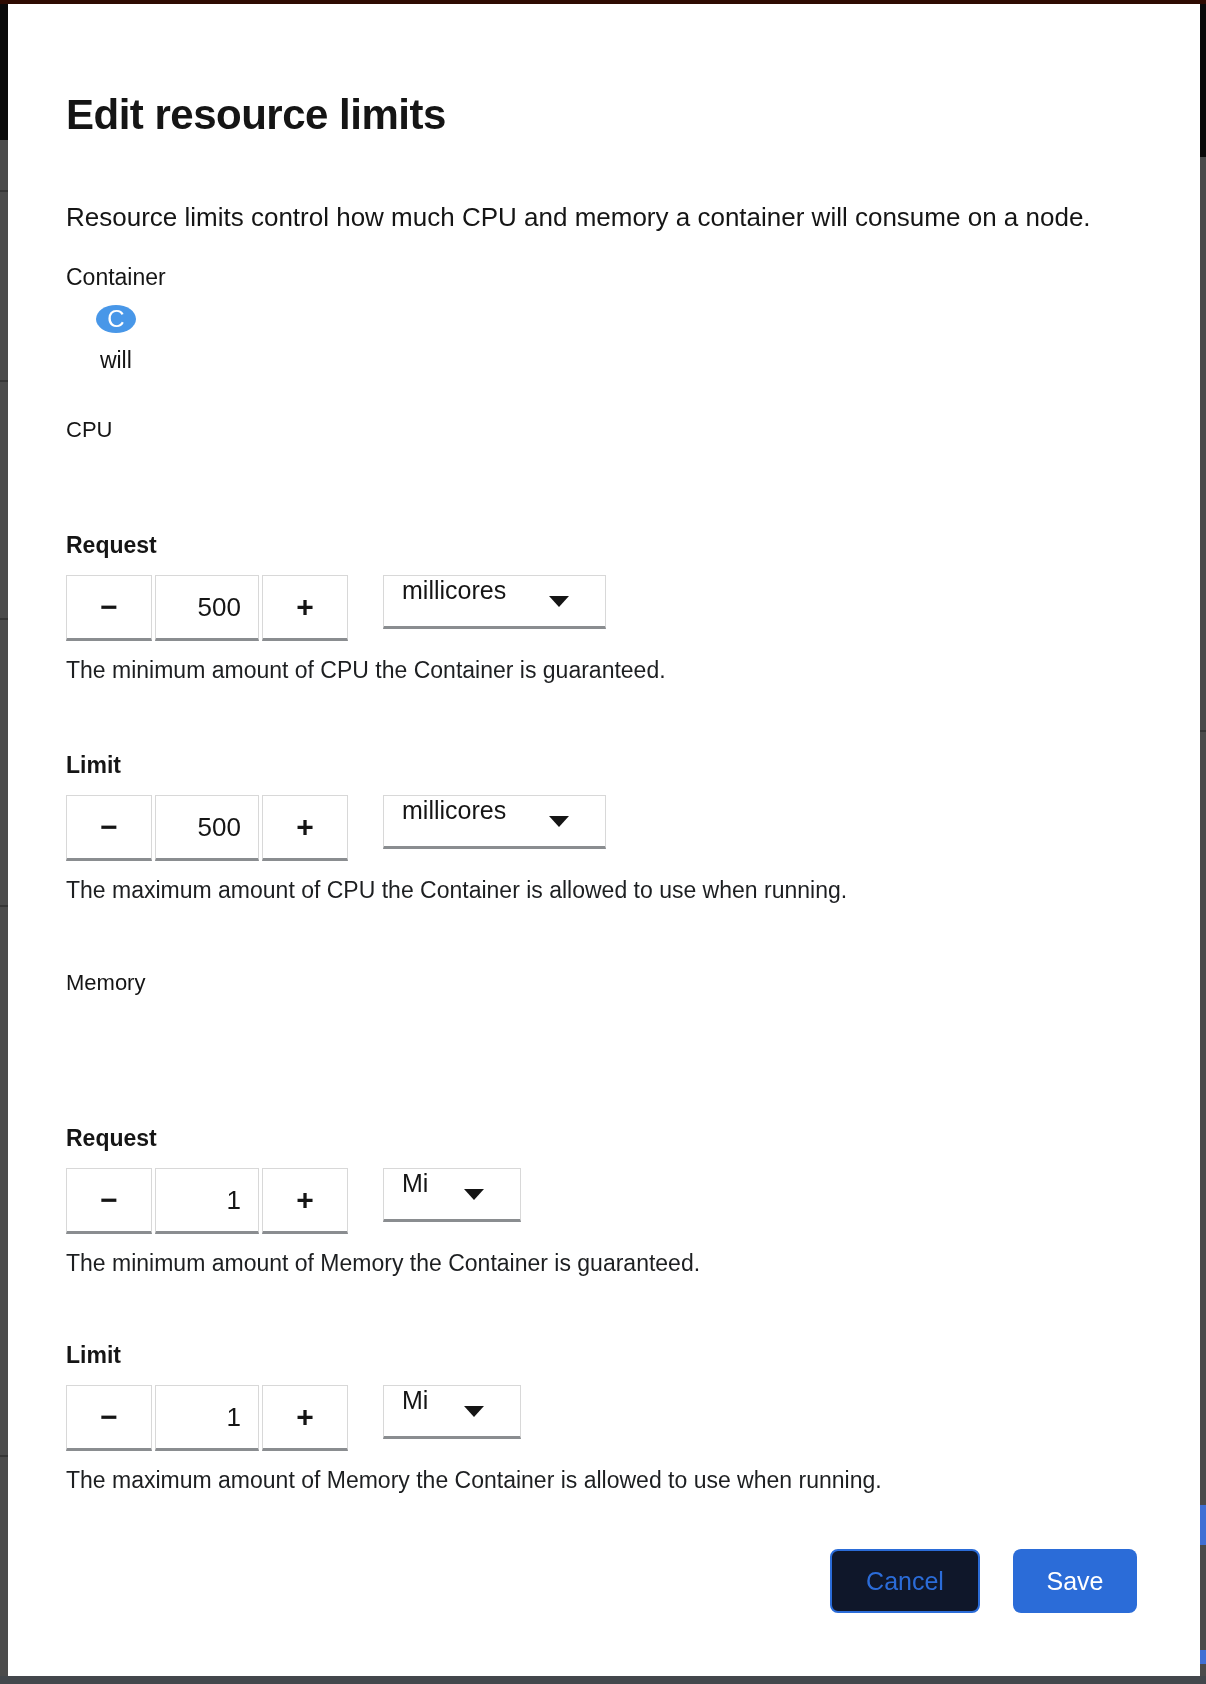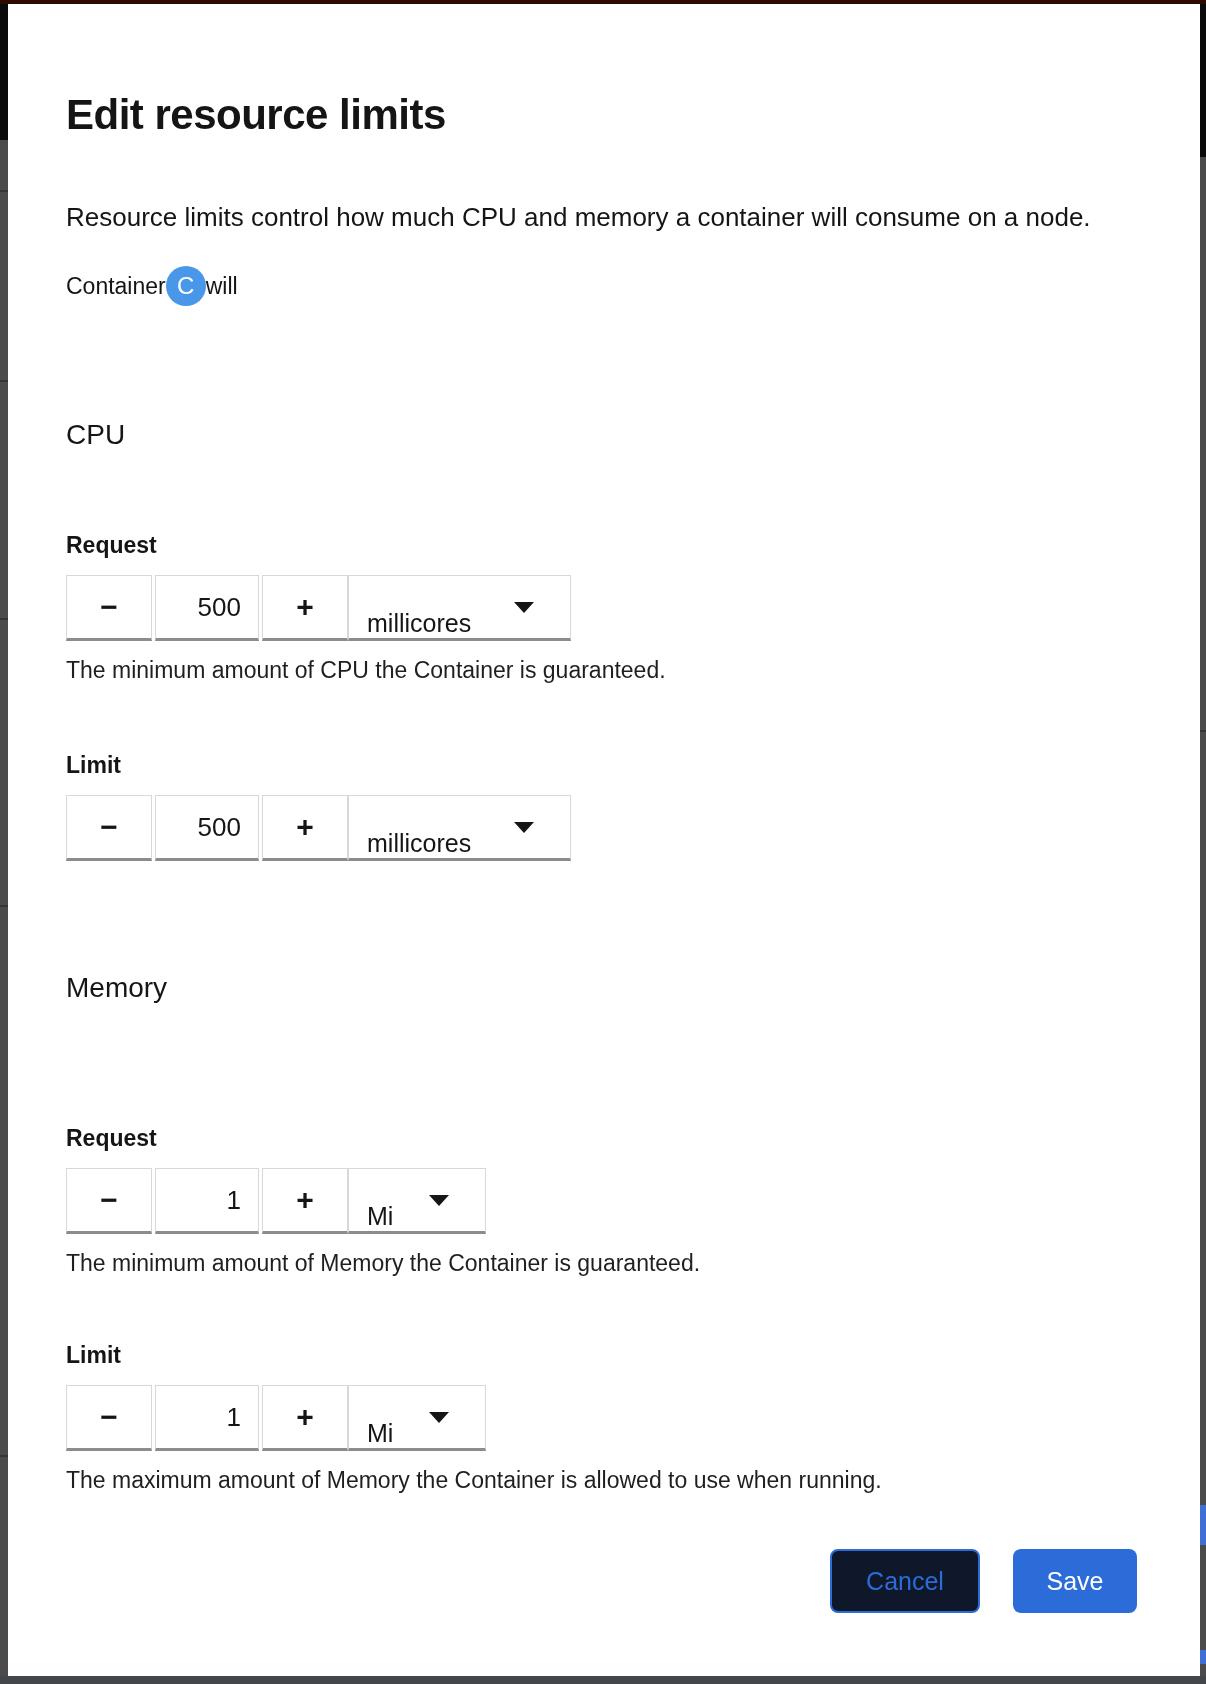--- a/index.html
+++ b/index.html
@@ -38,31 +38,32 @@
   .modal-title{
     left:58px; top:57px;
     font-size:42px; font-weight:700; line-height:52px; letter-spacing:-0.5px;
   }
   .modal-desc{
     left:58px; top:172px; right:60px;
     font-size:26px; line-height:30px;
   }
   .container-row{
     left:58px; top:260px; height:44px;
-    display:flex; align-items:center; 
+    display:flex; align-items:center; gap:14px;
     font-size:23px;
+    flex-direction:column;
   }
   .resource-badge{
     width:40px; height:40px; border-radius:50%;
     background:var(--badge); color:#ffffff;
     display:flex; align-items:center; justify-content:center;
     font-size:24px; font-weight:500;
   }
 
-  .section-heading{ left:58px; font-size:28px; font-weight:400; line-height:38px; }
+  .section-heading{ left:58px; font-size:22px; font-weight:400; line-height:38px; }
   .sec-cpu{ top:389px; }
   .sec-memory{ top:942px; }
 
   .field{ left:58px; right:60px; }
   .fld-cpu-request{ top:526px; }
   .fld-cpu-limit{ top:746px; }
   .fld-mem-request{ top:1119px; }
   .fld-mem-limit{ top:1336px; }
 
   .field-label{ font-size:23px; font-weight:700; line-height:30px; }
@@ -78,24 +79,24 @@
     padding:0; cursor:pointer;
   }
   .num-value{
     width:104px; height:66px; background:#ffffff;
     border:1px solid var(--border-light); border-bottom:3px solid var(--border-dark);
     text-align:right; padding:0 17px 0 6px;
     font-family:inherit; font-size:26px; color:var(--text);
     outline:none;
   }
   .unit-select{
-    height:66px; position:relative;
+    margin-left:35px; height:54px; position:relative;
     background:#ffffff;
     border:1px solid var(--border-light); border-bottom:3px solid var(--border-dark);
-    display:flex; align-items:flex-end;
+    display:flex; align-items:flex-start;
     padding-left:18px; font-size:25px; cursor:pointer;
   }
   .unit-wide{ width:223px; }
   .unit-narrow{ width:138px; }
   .caret-down{
     position:absolute; right:36px; top:50%; margin-top:-5px;
     width:0; height:0;
     border-left:10px solid transparent; border-right:10px solid transparent;
     border-top:11px solid #151515;
   }
@@ -172,20 +173,21 @@
       <div class="number-input">
         <button class="num-btn">−</button>
         <input class="num-value" value="500" style="">
         <button class="num-btn">+</button>
       </div>
       <div class="unit-select unit-wide">
         <span>millicores</span>
         <span class="caret-down"></span>
       </div>
     </div>
+    <div class="field-helper">The maximum amount of CPU the Container is allowed to use when running.</div>
   </div>
 
   <h2 class="abs section-heading sec-memory">Memory</h2>
 
   <div class="abs field fld-mem-request">
     <div class="field-label">Request</div>
     <div class="field-row">
       <div class="number-input">
         <button class="num-btn">−</button>
         <input class="num-value" value="1" style="">

